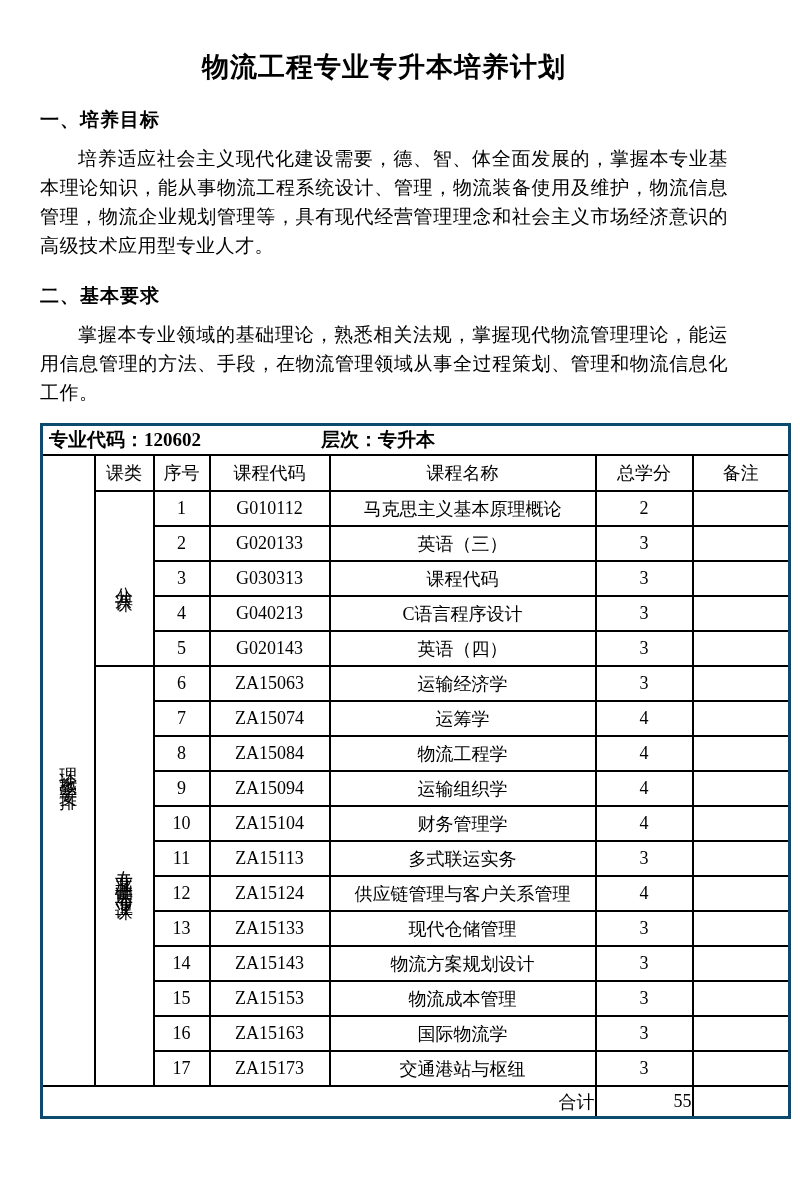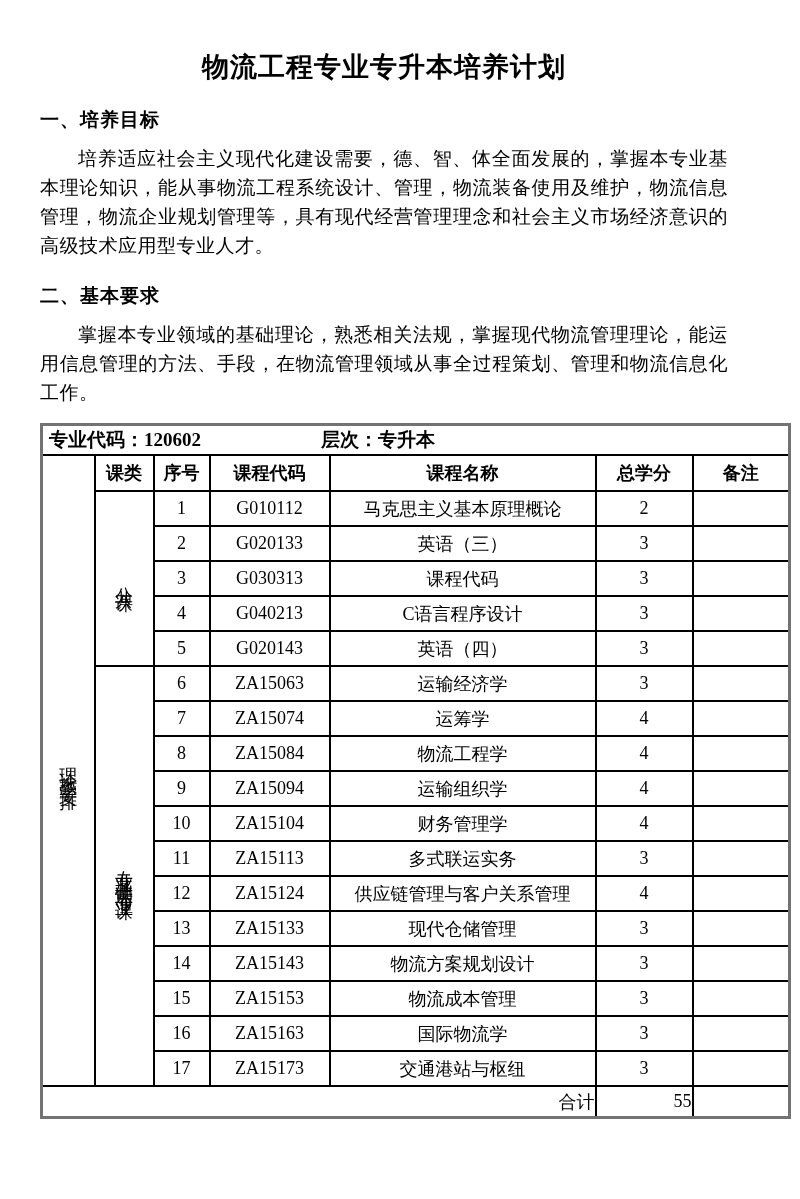--- a/index.html
+++ b/index.html
@@ -44,41 +44,41 @@
     line-height: 29px;
     text-align: justify;
     text-indent: 38px;
     letter-spacing: 0.5px;
   }
   .table-wrap { margin-top: 16px; }
   table.course {
     width: 748px;
     border-collapse: collapse;
     table-layout: fixed;
-    border: 3px solid #737373;
+    border: 3px solid #0c4a6e;
     font-size: 18px;
   }
   table.course td, table.course th {
     border: 2px solid #000;
     padding: 0;
     text-align: center;
     vertical-align: middle;
     font-weight: normal;
     height: 33px;
     overflow: hidden;
   }
   tr.meta-row td {
     height: 28px;
     text-align: left;
     font-weight: bold;
     font-size: 19px;
     padding-left: 6px;
   }
   .meta-code { display: inline-block; width: 272px; }
-  tr.header-row th { height: 34px; font-weight: bold; }
+  tr.header-row th { height: 34px; }
   td.vert { vertical-align: middle; text-align: center; }
   .vt {
     display: inline-block;
     writing-mode: vertical-rl;
     text-orientation: upright;
     letter-spacing: 4px;
     white-space: nowrap;
   }
   .vt.group { letter-spacing: 5px; }
   td.name-cell { text-align: left; padding-left: 8px; }

